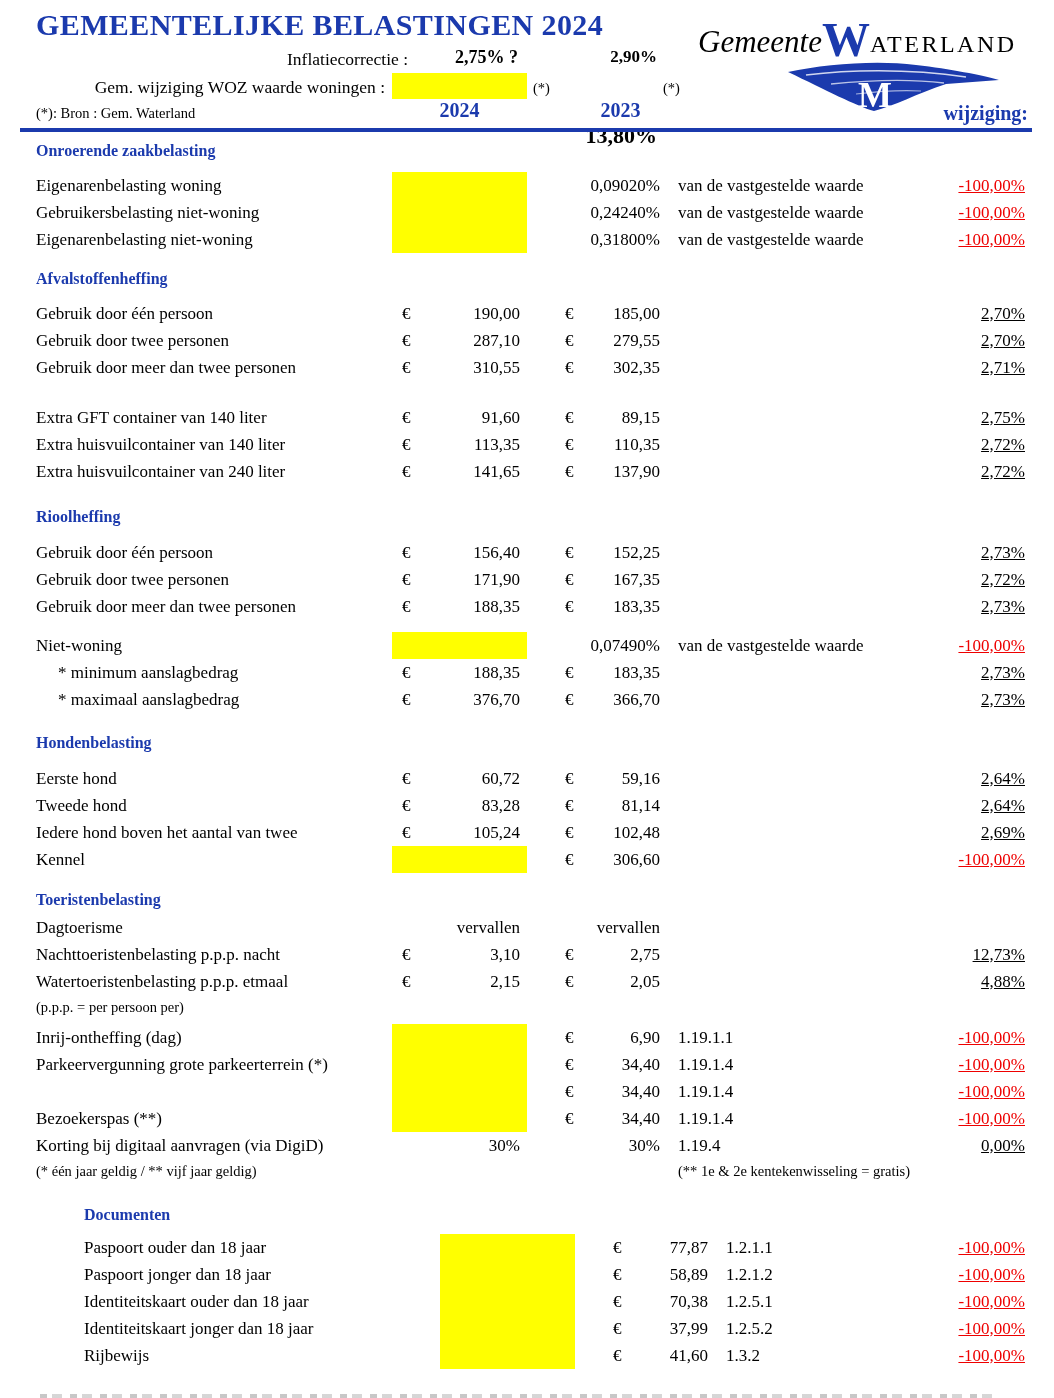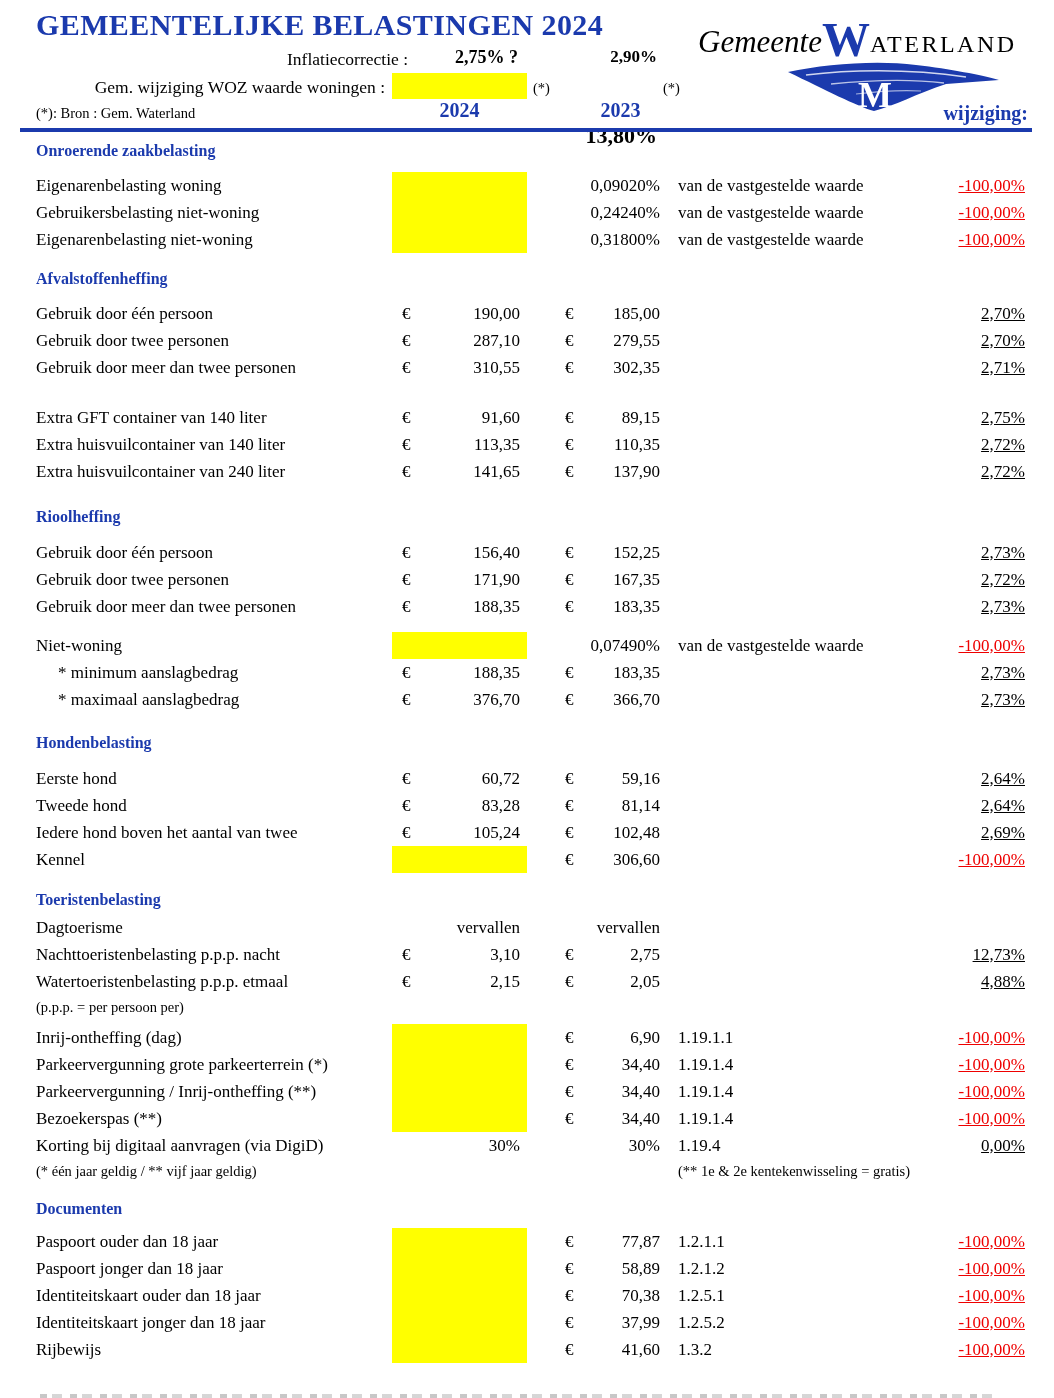--- a/index.html
+++ b/index.html
@@ -48,21 +48,21 @@
   .heading-row h2{margin:0 0 0 36px;display:inline-block;font-size:16px;font-weight:bold;color:var(--blue);line-height:28px;}
   .badge{position:absolute;left:672px;top:-3px;width:240px;height:29px;line-height:29px;background:var(--yellow);color:var(--blue);font-weight:bold;font-size:19px;text-align:center;}
   .code-head{position:absolute;left:678px;top:3px;font-size:16.5px;font-weight:bold;}
 
   .sec-0{margin-top:5px;}  .sec-0 .rows{margin-top:7px;}
   .sec-1{margin-top:12px;} .sec-1 .rows{margin-top:7px;}
   .sec-2{margin-top:18px;} .sec-2 .rows{margin-top:8px;}
   .sec-3{margin-top:16px;} .sec-3 .rows{margin-top:8px;}
   .sec-4{margin-top:13px;} .sec-4 .rows{margin-top:0px;}
   .sec-5{margin-top:3px;}  .sec-5 .rows{margin-top:2px;}
-  .sec-6{margin-top:10px;} .sec-6 .rows{margin-top:5px;}
+  .sec-6{margin-top:16px;padding-left:48px;} .sec-6 .rows{margin-top:5px;}
 
   .row{position:relative;height:27px;line-height:27px;font-size:17px;white-space:nowrap;}
   .row.foot{height:26px;line-height:24px;}
   .row .lbl{position:absolute;left:36px;}
   .row .lbl.indent{left:58px;}
   .row.foot .lbl,.row.foot .extra{font-size:14.5px;}
   .c24,.c23{position:absolute;top:0;height:27px;}
   .c24{left:392px;width:135px;}
   .c23{left:545px;width:117px;}
   .c24.yl{background:var(--yellow);}
@@ -408,21 +408,20 @@
             <span class="lbl">Parkeervergunning grote parkeerterrein (*)</span>
             <div class="c24 yl"></div>
             <div class="c23">
               <span class="cell-eur">€</span>
               <span class="cell-val">34,40</span>
             </div>
             <span class="extra">1.19.1.4</span>
             <span class="chg red">-100,00%</span>
           </div>
           <div class="row">
-            <span class="lbl">Parkeervergunning / Inrij-ontheffing (**)</span>
             <div class="c24 yl"></div>
             <div class="c23">
               <span class="cell-eur">€</span>
               <span class="cell-val">34,40</span>
             </div>
             <span class="extra">1.19.1.4</span>
             <span class="chg red">-100,00%</span>
           </div>
           <div class="row">
             <span class="lbl">Bezoekerspas (**)</span>

